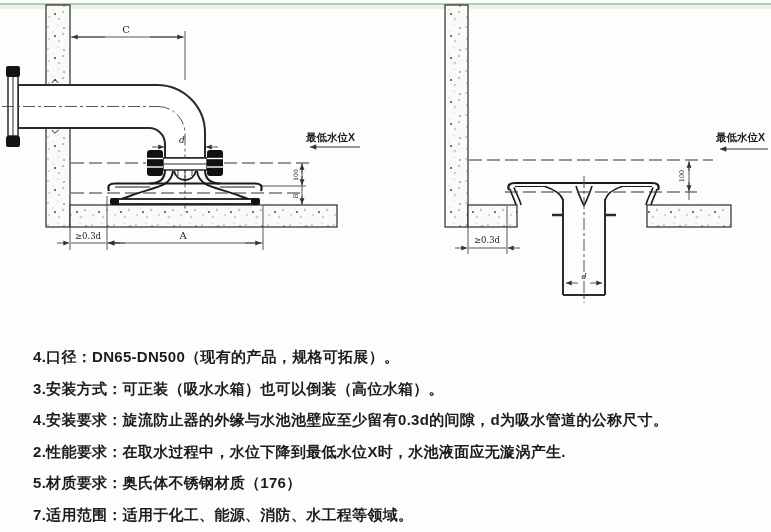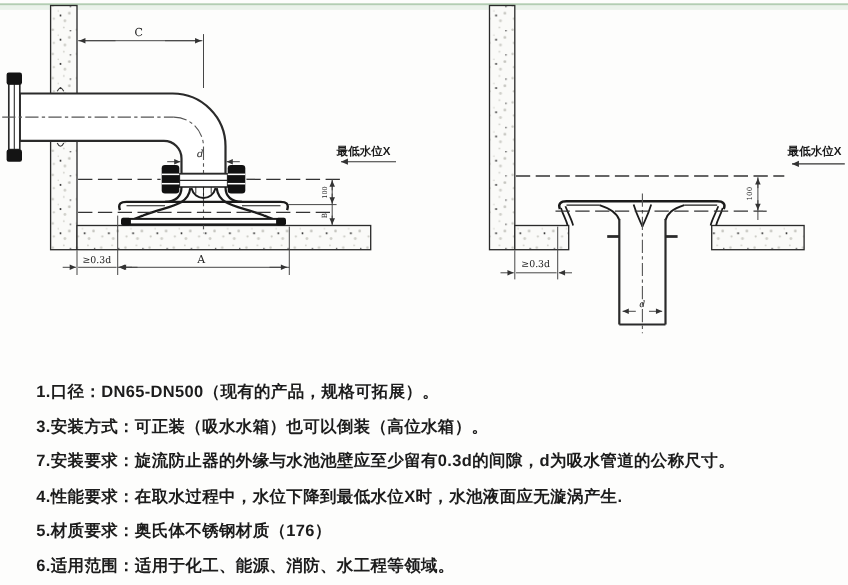--- a/index.html
+++ b/index.html
@@ -195,20 +195,20 @@
         <line x1="590" y1="283" x2="602" y2="283" marker-end="url(#ah)"></line>
       </g>
       <text x="584" y="279" font-size="8" font-style="italic" text-anchor="middle">d</text>
 
       <text class="cjk" x="716" y="141" font-size="10.5">最低水位X</text>
       <line x1="768" y1="149" x2="720" y2="149" stroke="#333" stroke-width="1" marker-end="url(#ah)"></line>
     </g>
   </svg>
 
   <div class="notes">
-    <div>1.口径：DN65-DN500（现有的产品，规格可拓展）。</div>
+    <div>4.口径：DN65-DN500（现有的产品，规格可拓展）。</div>
     <div>3.安装方式：可正装（吸水水箱）也可以倒装（高位水箱）。</div>
-    <div>7.安装要求：旋流防止器的外缘与水池池壁应至少留有0.3d的间隙，d为吸水管道的公称尺寸。</div>
-    <div>4.性能要求：在取水过程中，水位下降到最低水位X时，水池液面应无漩涡产生.</div>
+    <div>4.安装要求：旋流防止器的外缘与水池池壁应至少留有0.3d的间隙，d为吸水管道的公称尺寸。</div>
+    <div>2.性能要求：在取水过程中，水位下降到最低水位X时，水池液面应无漩涡产生.</div>
     <div>5.材质要求：奥氏体不锈钢材质（176）</div>
-    <div>6.适用范围：适用于化工、能源、消防、水工程等领域。</div>
+    <div>7.适用范围：适用于化工、能源、消防、水工程等领域。</div>
   </div>
 </div>
 
 </body></html>

